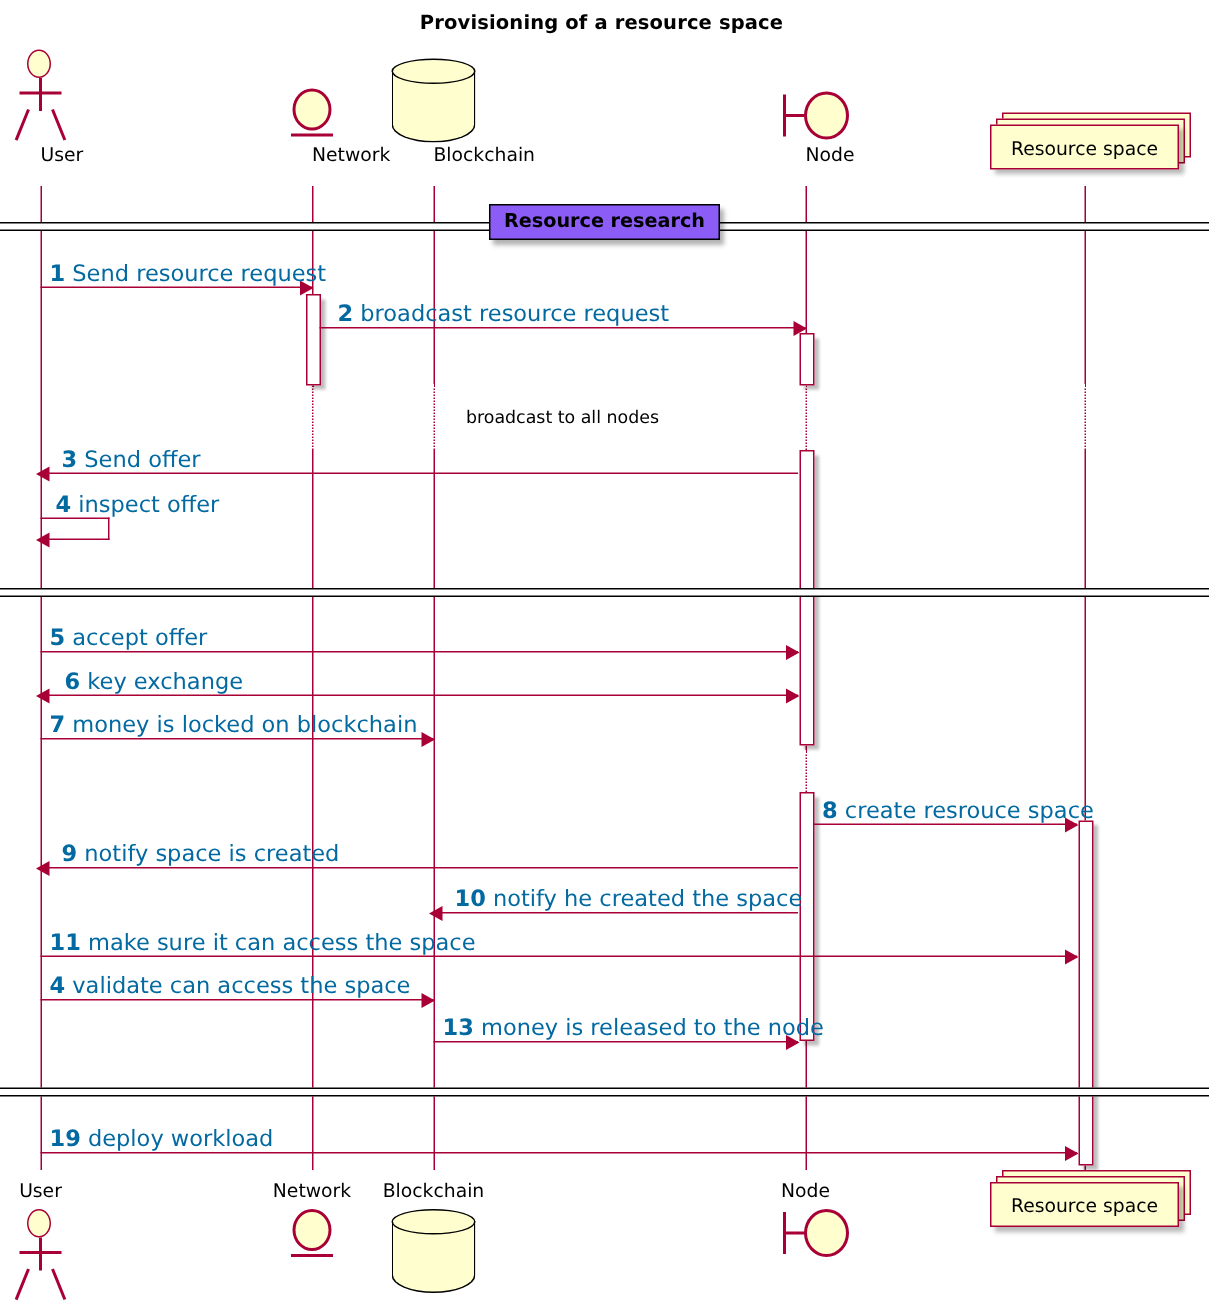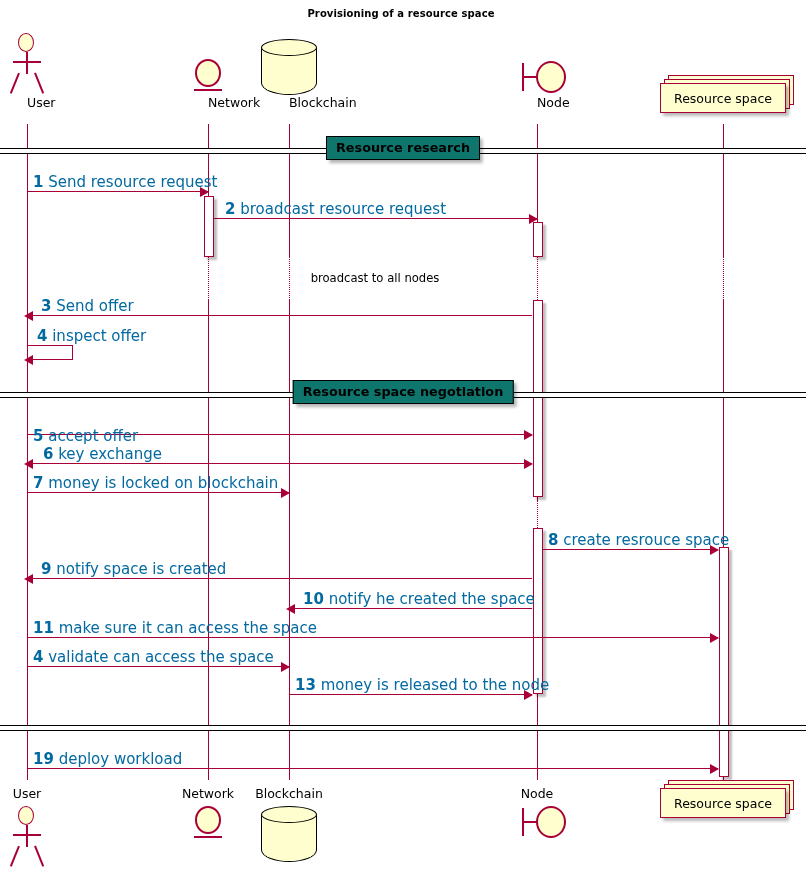--- a/index.html
+++ b/index.html
@@ -3,21 +3,21 @@
 <meta charset="utf-8">
 <title>Provisioning of a resource space</title>
 <style>
   html,body{margin:0;padding:0;background:#fff;}
   body{font-family:"DejaVu Sans","Liberation Sans",sans-serif;}
   #canvas{position:relative;width:806px;height:871px;background:#fff;overflow:hidden;}
 
   
   .diagram-title{
     position:absolute;left:0;top:8px;width:802px;text-align:center;
-    font-size:10px;font-weight:bold;color:#000;letter-spacing:.1px;
+    font-size:13px;font-weight:bold;color:#000;letter-spacing:.1px;
   }
 
   
   .lifeline{position:absolute;width:1px;background:#A80036;}
   .lifeline.dotted{
     background:none;
     border-left:1px dotted #A80036;
     width:0;
   }
 
@@ -107,21 +107,21 @@
 
   
   .divider{position:absolute;left:0;width:806px;height:8px;}
   .divider .rule{
     position:absolute;left:0;top:0;width:806px;height:6px;
     border-top:1.6px solid #000;border-bottom:1.6px solid #000;
     background:#fff;box-sizing:border-box;
   }
   .divider .box{
     position:absolute;top:-12px;left:50%;transform:translateX(-50%);
-    background:#0f766e;border:1.6px solid #000;box-sizing:border-box;
+    background:#8b5cf6;border:1.6px solid #000;box-sizing:border-box;
     padding:3px 9px 4px 9px;font-size:12.8px;font-weight:bold;color:#000;
     white-space:nowrap;box-shadow:3px 3px 3px rgba(0,0,0,.3);
   }
 
   
   .delay-text{
     position:absolute;font-size:11.6px;color:#000;white-space:nowrap;
     text-align:center;
   }
 </style>
@@ -223,21 +223,20 @@
       </div>
     </div>
 
   <div id="dividers">
       <div class="divider" style="top: 148px;">
         <div class="rule"></div>
         <div class="box">Resource research</div>
       </div>
       <div class="divider" style="top: 392px;">
         <div class="rule"></div>
-        <div class="box">Resource space negotiation</div>
       </div>
       <div class="divider" style="top: 725px;">
         <div class="rule"></div>
       </div>
     </div>
 
   <div id="delays">
       <div class="delay-text" style="top: 271px; left: 375px; transform: translateX(-50%);">broadcast to all nodes</div>
     </div>
 
@@ -258,21 +257,21 @@
         <div class="msg-label" style="top: 297px; left: 41px;"><b>3</b> Send offer</div>
       </div>
       <div style="position: absolute; left: 0px; top: 0px; width: 806px; height: 0px;">
         <div class="self-msg" style="left: 27px; top: 345px; width: 46px; height: 15px;"></div>
         <div class="arrow-l" style="left: 24px; top: 355px;"></div>
         <div class="msg-label" style="left: 37px; top: 327px;"><b>4</b> inspect offer</div>
       </div>
       <div style="position: absolute; left: 0px; top: 0px; width: 806px; height: 0px;">
         <div class="msg-line" style="left: 27px; top: 434px; width: 505px;"></div>
         <div class="arrow-r" style="left: 524px; top: 430px;"></div>
-        <div class="msg-label" style="top: 427px; left: 33px;"><b>5</b> accept offer</div>
+        <div class="msg-label" style="top: 416px; left: 33px;"><b>5</b> accept offer</div>
       </div>
       <div style="position: absolute; left: 0px; top: 0px; width: 806px; height: 0px;">
         <div class="msg-line" style="left: 27px; top: 463px; width: 505px;"></div>
         <div class="arrow-l" style="left: 24px; top: 459px;"></div>
         <div class="arrow-r" style="left: 524px; top: 459px;"></div>
         <div class="msg-label" style="top: 445px; left: 43px;"><b>6</b> key exchange</div>
       </div>
       <div style="position: absolute; left: 0px; top: 0px; width: 806px; height: 0px;">
         <div class="msg-line" style="left: 27px; top: 492px; width: 262px;"></div>
         <div class="arrow-r" style="left: 281px; top: 488px;"></div>

